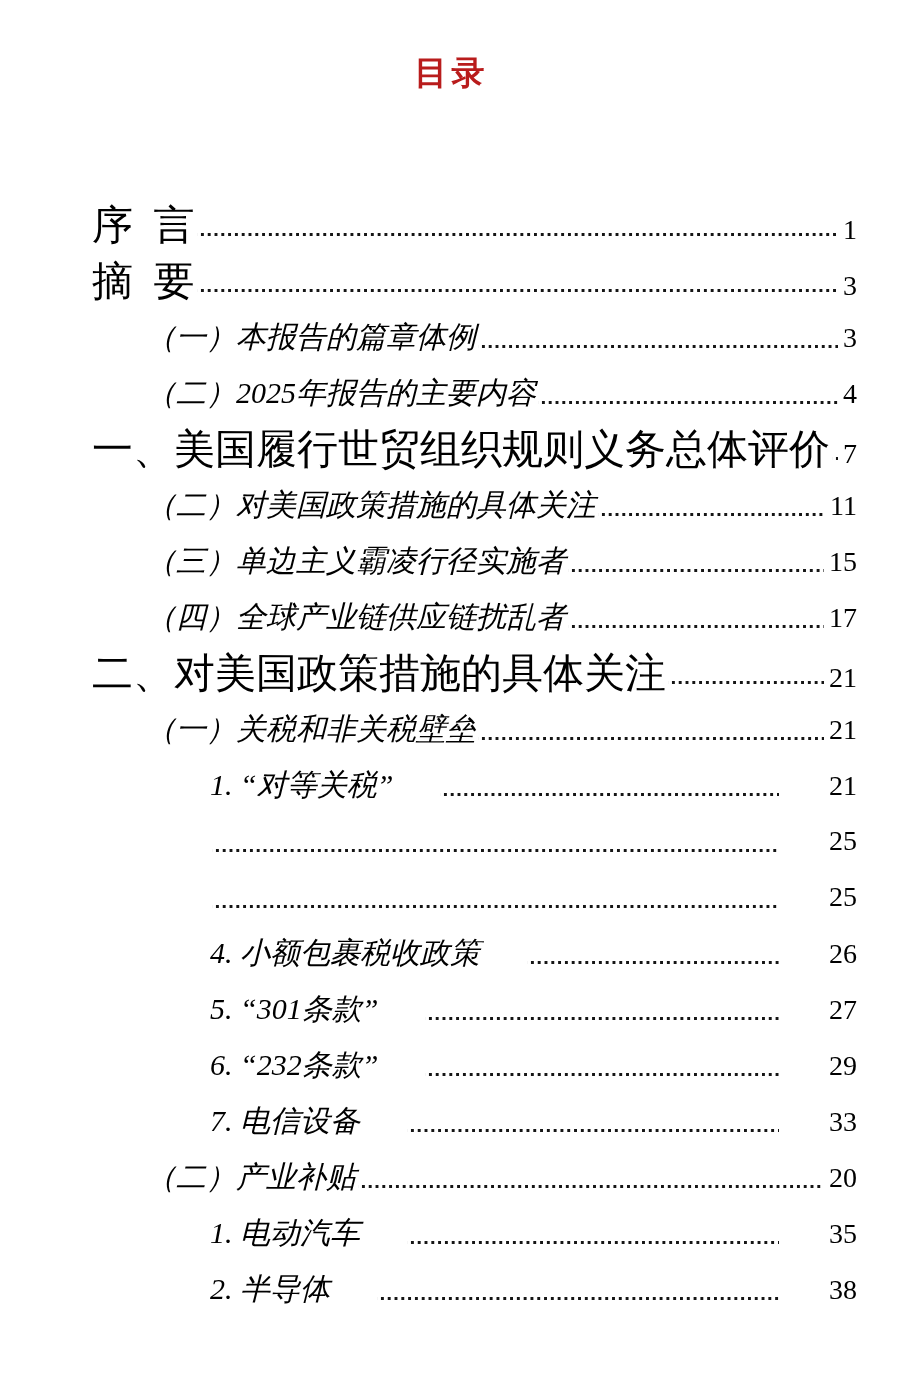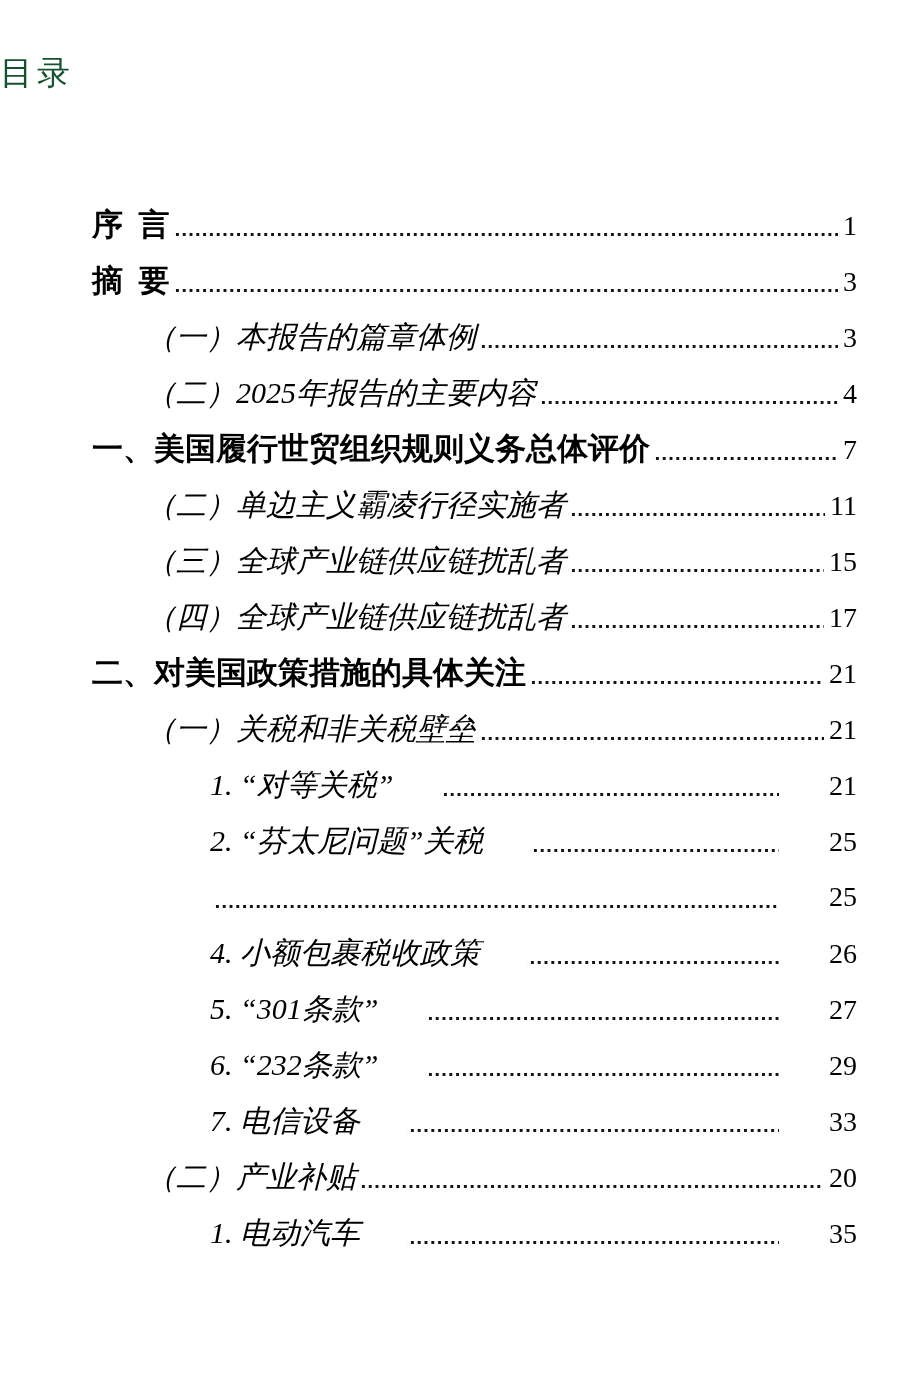--- a/index.html
+++ b/index.html
@@ -14,26 +14,27 @@
     background: #ffffff;
     color: #000000;
     overflow: hidden;
     font-family: "Liberation Serif", "DejaVu Serif", serif;
   }
   .doc-title {
     position: absolute;
     top: 32px;
     left: 0;
     right: 0;
+    text-align: center;
     font-family: "Liberation Sans", "DejaVu Sans", sans-serif;
-    font-weight: 400;
+    font-weight: 700;
     font-size: 33px;
     line-height: 1.15;
     letter-spacing: 4px;
-    color: #14532d;
+    color: #b91c1c;
   }
   .toc {
     position: absolute;
     top: 197px;
     left: 92px;
     right: 46px;
     margin: 0;
     padding: 0;
     list-style: none;
   }
@@ -44,22 +45,22 @@
     cursor: pointer;
   }
   .toc-label {
     white-space: nowrap;
     line-height: 56px;
     color: #000000;
   }
   
   .level-0 .toc-label {
     font-family: "Liberation Sans", "DejaVu Sans", sans-serif;
-    font-weight: 700;
-    font-size: 31px;
+    font-weight: 400;
+    font-size: 41px;
   }
   
   .level-1 .toc-label,
   .level-2 .toc-label {
     font-family: "Liberation Serif", "DejaVu Serif", serif;
     font-style: italic;
     font-size: 30px;
   }
   .level-1 { padding-left: 54px; }
   .level-2 { padding-left: 118px; gap: 45px; }
@@ -106,26 +107,26 @@
     <span class="toc-label">（二）2025年报告的主要内容</span>
     <span class="toc-dots"></span>
     <span class="toc-page">4</span>
   </li>
       <li class="toc-row level-0">
     <span class="toc-label">一、美国履行世贸组织规则义务总体评价</span>
     <span class="toc-dots"></span>
     <span class="toc-page">7</span>
   </li>
       <li class="toc-row level-1">
-    <span class="toc-label">（二）单边主义霸凌行径实施者</span>
+    <span class="toc-label">（二）对美国政策措施的具体关注</span>
     <span class="toc-dots"></span>
     <span class="toc-page">11</span>
   </li>
       <li class="toc-row level-1">
-    <span class="toc-label">（三）全球产业链供应链扰乱者</span>
+    <span class="toc-label">（三）单边主义霸凌行径实施者</span>
     <span class="toc-dots"></span>
     <span class="toc-page">15</span>
   </li>
       <li class="toc-row level-1">
     <span class="toc-label">（四）全球产业链供应链扰乱者</span>
     <span class="toc-dots"></span>
     <span class="toc-page">17</span>
   </li>
       <li class="toc-row level-0">
     <span class="toc-label">二、对美国政策措施的具体关注</span>
@@ -136,21 +137,20 @@
     <span class="toc-label">（一）关税和非关税壁垒</span>
     <span class="toc-dots"></span>
     <span class="toc-page">21</span>
   </li>
       <li class="toc-row level-2">
     <span class="toc-label">1. “对等关税”</span>
     <span class="toc-dots"></span>
     <span class="toc-page">21</span>
   </li>
       <li class="toc-row level-2">
-    <span class="toc-label">2. “芬太尼问题”关税</span>
     <span class="toc-dots"></span>
     <span class="toc-page">25</span>
   </li>
       <li class="toc-row level-2">
     <span class="toc-dots"></span>
     <span class="toc-page">25</span>
   </li>
       <li class="toc-row level-2">
     <span class="toc-label">4. 小额包裹税收政策</span>
     <span class="toc-dots"></span>
@@ -174,14 +174,19 @@
       <li class="toc-row level-1">
     <span class="toc-label">（二）产业补贴</span>
     <span class="toc-dots"></span>
     <span class="toc-page">20</span>
   </li>
       <li class="toc-row level-2">
     <span class="toc-label">1. 电动汽车</span>
     <span class="toc-dots"></span>
     <span class="toc-page">35</span>
   </li>
+      <li class="toc-row level-2">
+    <span class="toc-label">2. 半导体</span>
+    <span class="toc-dots"></span>
+    <span class="toc-page">38</span>
+  </li>
     </ol>
 </div>
 
 </body></html>

